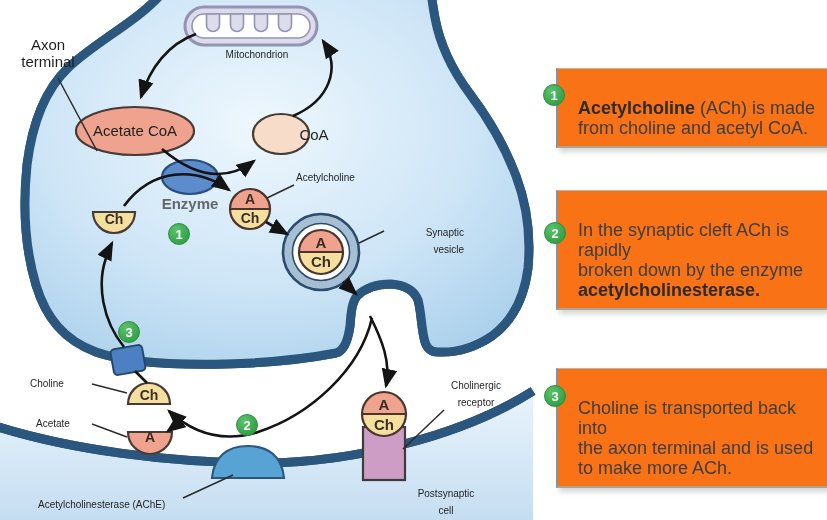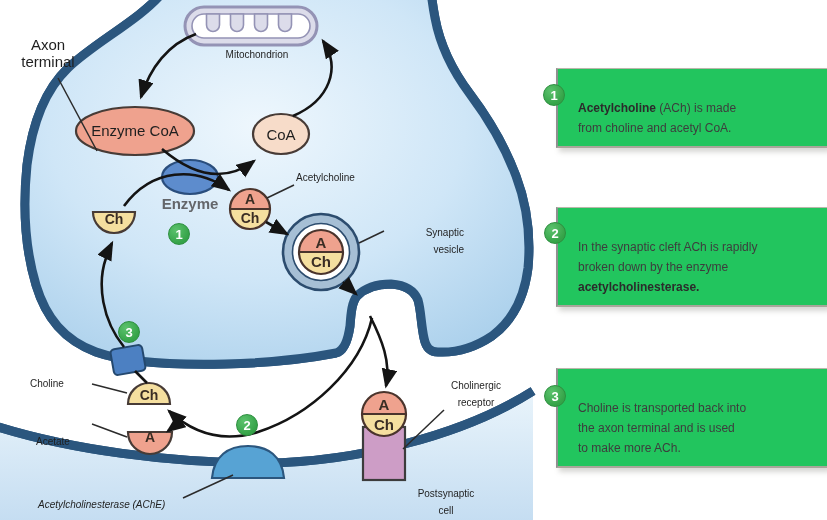--- a/index.html
+++ b/index.html
@@ -10,25 +10,25 @@
   .lbl{position:absolute;z-index:3;color:#1f1f1f;font-size:10px;line-height:17px;
        white-space:pre-line;}
   .lbl.center{text-align:center;}
   .lbl.gray{color:#64666a;font-size:15px;}
   .mol{position:absolute;z-index:3;width:34px;text-align:center;font-weight:bold;
        font-size:14px;line-height:15px;color:#3a2d24;}
   .badge{position:absolute;z-index:4;width:22px;height:22px;border-radius:50%;
          background:radial-gradient(circle at 35% 30%, #5cc26d, #35a348 70%);
          border:1px solid #2d8f3f;color:#ffffff;font-size:13px;font-weight:bold;
          text-align:center;line-height:22px;box-sizing:border-box;}
-  .stepbox{position:absolute;left:556px;width:272px;z-index:2;background:#22c55e;
+  .stepbox{position:absolute;left:556px;width:272px;z-index:2;background:#f97316;
            border-top:1px solid #b9b7aa;border-left:2px solid #8f8f8f;
            border-bottom:2px solid #a8a69a;box-shadow:3px 4px 5px rgba(110,110,100,0.28);
            box-sizing:border-box;padding:9px 10px 8px 20px;color:#3d3d3d;
-           font-size:12px;line-height:20px;white-space:pre-line;}
+           font-size:18px;line-height:20px;white-space:pre-line;}
   .stepbox b, .stepbox .bold{font-weight:bold;color:#2b2b2b;}
 </style>
 </head>
 <body>
 
 <div id="stage">
 
 <svg width="827" height="520" viewBox="0 0 827 520">
   <defs>
     <radialGradient id="bulbGrad" cx="46%" cy="36%" r="75%">
@@ -144,29 +144,29 @@
     <path marker-end="url(#ah)" d="M 372,318 C 360,370 310,415 258,432 C 225,442 196,436 169,411"></path>
     <path marker-end="url(#ah)" d="M 182,420 C 176,425 172,428 168,431"></path>
     <path d="M 147,383 L 135,371"></path>
     <path marker-end="url(#ah)" d="M 124,347 C 102,320 97,284 106,258 C 108,251 110,247 112,243"></path>
   </g>
 </svg>
 
   <div class="lbl center" style="left:10px;top:36px;width:76px;font-size:15px;">Axon
 terminal</div>
   <div class="lbl center" style="left:193px;top:46px;width:128px;">Mitochondrion</div>
-  <div class="lbl center" style="left:85px;top:122px;width:100px;font-size:15px;">Enzyme CoA</div>
-  <div class="lbl center" style="left:256px;top:126px;width:50px;font-size:15px;">CoA</div>
+  <div class="lbl center" style="left:85px;top:122px;width:100px;font-size:15px;">Acetate CoA</div>
+  <div class="lbl center" style="left:256px;top:126px;width:50px;font-size:15px;padding-left:33px;">CoA</div>
   <div class="lbl center gray" style="left:153px;top:195px;width:74px;font-weight:bold;">Enzyme</div>
   <div class="lbl" style="left:296px;top:169px;">Acetylcholine</div>
   <div class="lbl center" style="left:386px;top:224px;width:78px;text-align:right;">Synaptic
 vesicle</div>
   <div class="lbl" style="left:30px;top:375px;">Choline</div>
-  <div class="lbl" style="left:36px;top:415px;margin-top:18px;">Acetate</div>
-  <div class="lbl" style="left:38px;top:496px;font-style:italic;">Acetylcholinesterase (AChE)</div>
+  <div class="lbl" style="left:36px;top:415px;">Acetate</div>
+  <div class="lbl" style="left:38px;top:496px;">Acetylcholinesterase (AChE)</div>
   <div class="lbl center" style="left:394px;top:485px;width:104px;">Postsynaptic
 cell</div>
   <div class="lbl center" style="left:428px;top:377px;width:96px;">Cholinergic
 receptor</div>
 
   <div class="mol" style="left:233px;top:192px;">A</div>
   <div class="mol" style="left:233px;top:211px;">Ch</div>
   <div class="mol" style="left:304px;top:235px;font-size:15px;">A</div>
   <div class="mol" style="left:304px;top:254px;font-size:15px;">Ch</div>
   <div class="mol" style="left:367px;top:397px;font-size:15px;">A</div>
@@ -178,21 +178,21 @@
   <div class="badge" style="left:168px;top:223px;">1</div>
   <div class="badge" style="left:236px;top:414px;">2</div>
   <div class="badge" style="left:118px;top:321px;">3</div>
 
   <div class="stepbox" style="top:68px;min-height:64px;">
     <span class="bold">Acetylcholine</span><span> (ACh) is made
 from choline and acetyl CoA.</span>
   </div>
   <div class="badge" style="left:543px;top:84px;">1</div>
 
-  <div class="stepbox" style="top:207px;min-height:81px;">
+  <div class="stepbox" style="top:190px;min-height:81px;">
     <span>In the synaptic cleft ACh is rapidly
 broken down by the enzyme
 </span><span class="bold">acetylcholinesterase.</span>
   </div>
   <div class="badge" style="left:544px;top:222px;">2</div>
 
   <div class="stepbox" style="top:368px;min-height:77px;">
     <span>Choline is transported back into
 the axon terminal and is used
 to make more ACh.</span>

